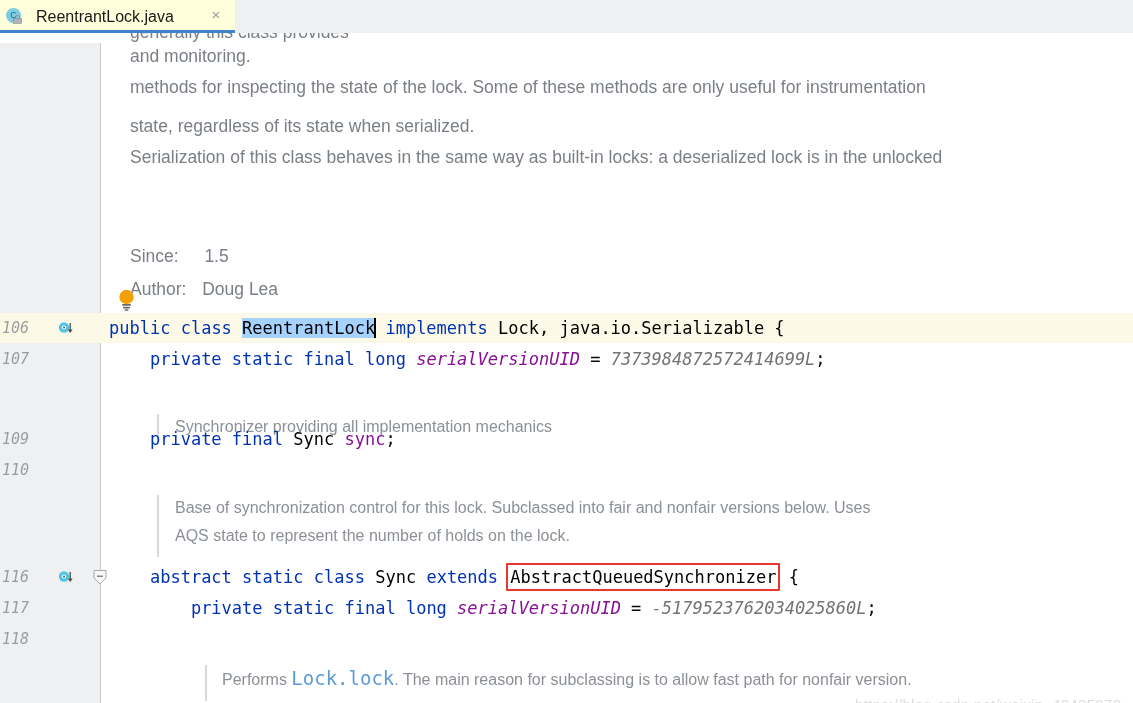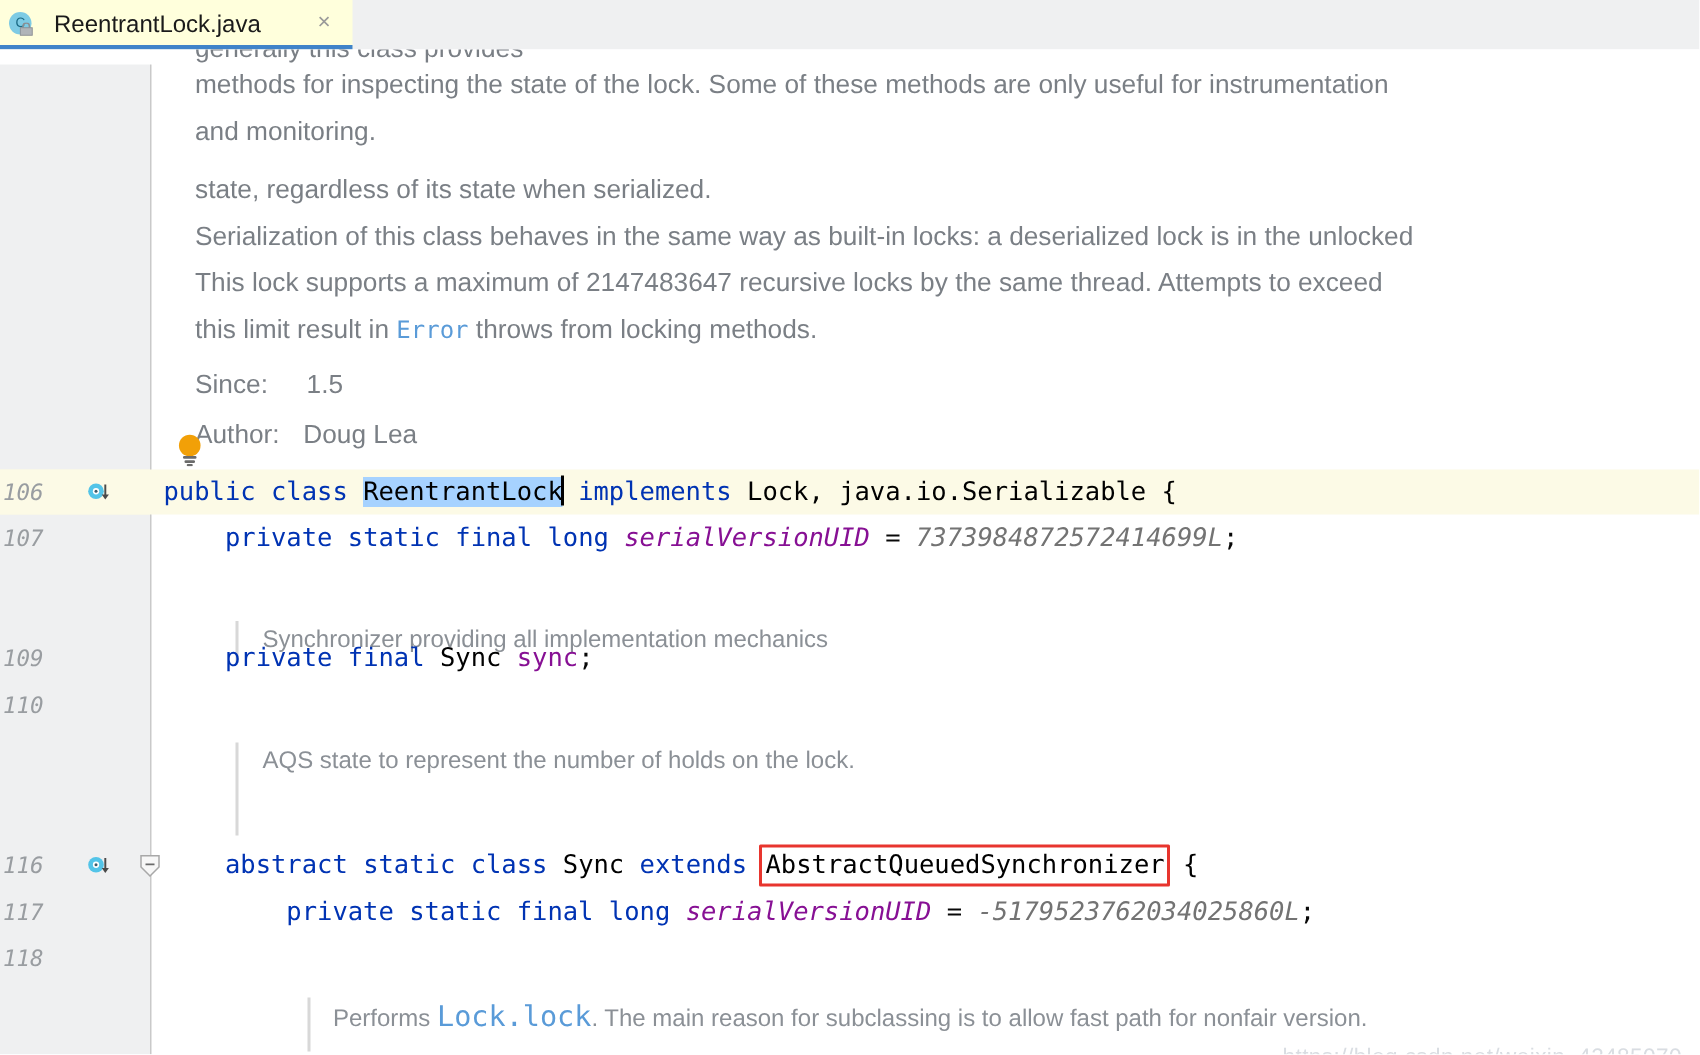--- a/index.html
+++ b/index.html
@@ -115,33 +115,29 @@
   <div class="editor">
 
     <div class="gutter"></div>
     <div class="gutter-border"></div>
 
     <div class="clip-top"></div>
 
     <div class="doc" style="left:130px;top:-16px;width:980px;">generally this class provides</div>
 
     <div class="doc" style="left:130px;top:8px;width:980px;">
+      <div>and monitoring.</div>
       <div>methods for inspecting the state of the lock. Some of these methods are only useful for instrumentation</div>
-      <div>and monitoring.</div>
     </div>
 
     <div class="doc" style="left:130px;top:78px;width:980px;">
       <div>state, regardless of its state when serialized.</div>
       <div>Serialization of this class behaves in the same way as built-in locks: a deserialized lock is in the unlocked</div>
     </div>
 
-    <div class="doc" style="left:130px;top:140px;width:980px;">
-      <div>This lock supports a maximum of 2147483647 recursive locks by the same thread. Attempts to exceed</div>
-      <div><span>this limit result in </span><span class="code">Error</span><span> throws from locking methods.</span></div>
-    </div>
 
     <div class="doc" style="left:130px;top:208px;">
       <span>Since:</span>
       <span style="display:inline-block;width:16px;"></span>
       <span>1.5</span>
     </div>
 
     <div class="doc" style="left:130px;top:241px;">
       <span>Author:</span>
       <span style="display:inline-block;width:6px;"></span>
@@ -188,20 +184,21 @@
 
     <div class="row" style="top:422px;">
       <div class="gut">
         <span class="lnum">110</span>
       </div>
       <div class="codetext" style="left:109px;"></div>
     </div>
 
     <div class="docbar" style="left:157px;top:462px;height:62px;"></div>
     <div class="doc-small" style="left:175px;top:461px;width:930px;">
+      <div>Base of synchronization control for this lock. Subclassed into fair and nonfair versions below. Uses</div>
       <div>AQS state to represent the number of holds on the lock.</div>
     </div>
 
     <div class="row" style="top:529px;">
       <div class="gut">
         <span class="lnum">116</span>
         <svg class="gicon" viewBox="0 0 16 16">
           <circle cx="6" cy="7.5" r="5.2" fill="#53c4e8"></circle>
           <circle cx="6" cy="7.5" r="2.1" fill="#ffffff"></circle>
           <circle cx="6" cy="7.5" r="1" fill="#3a5a6a"></circle>

